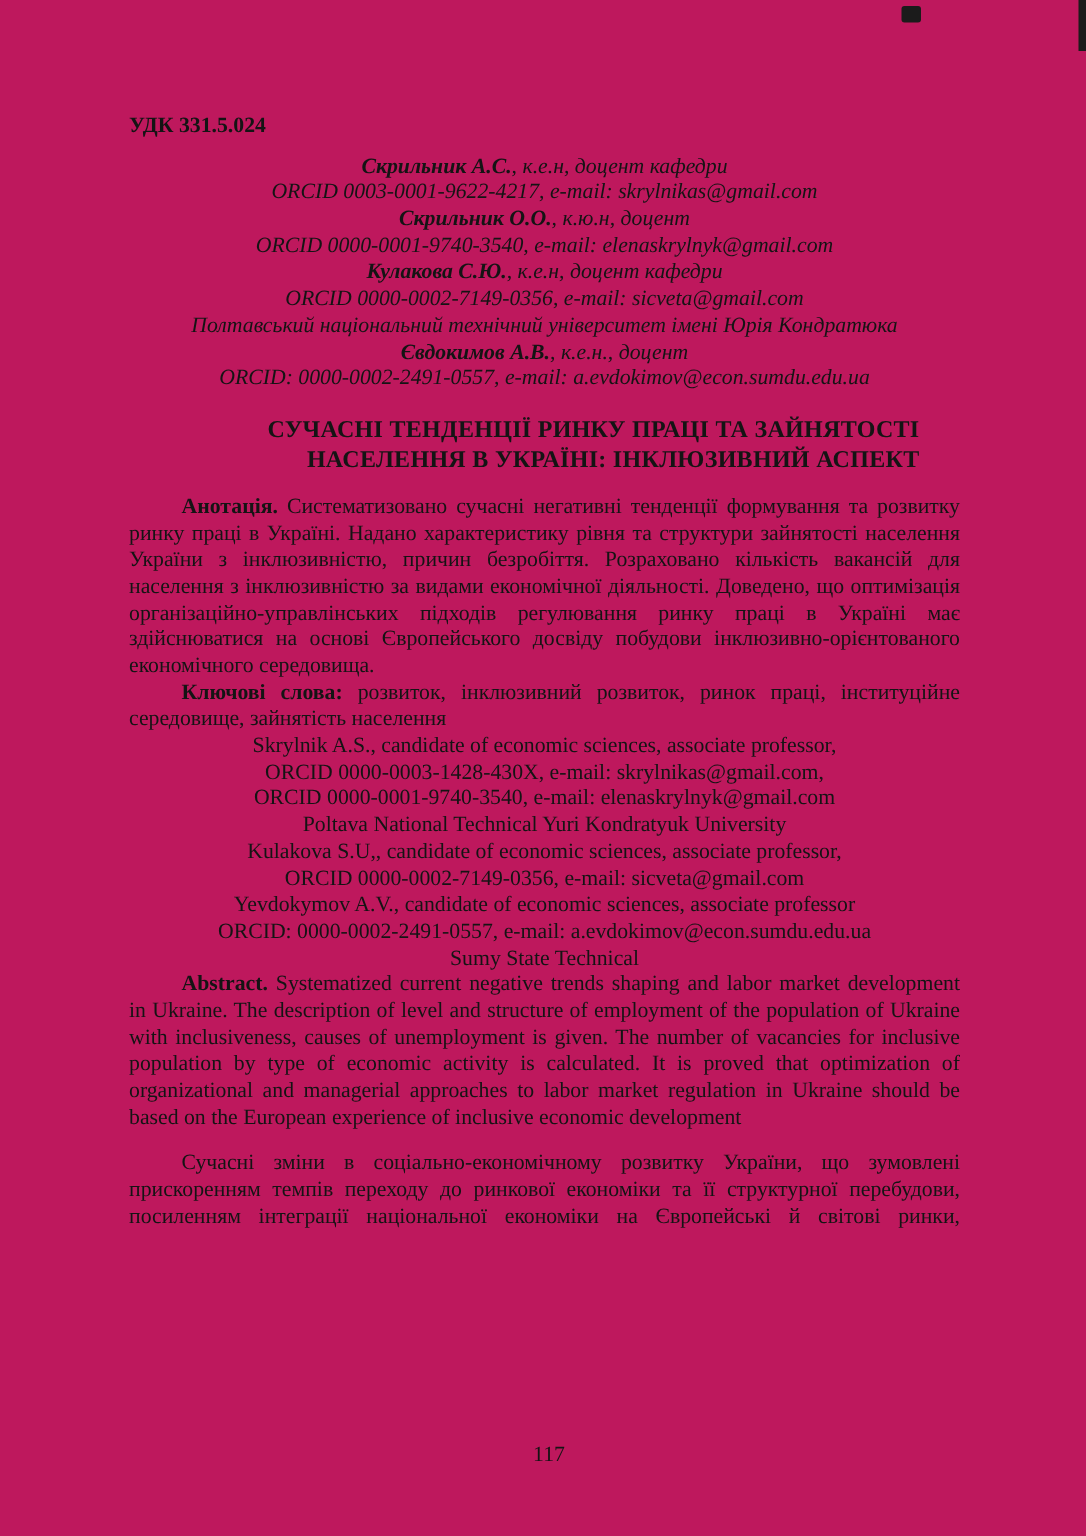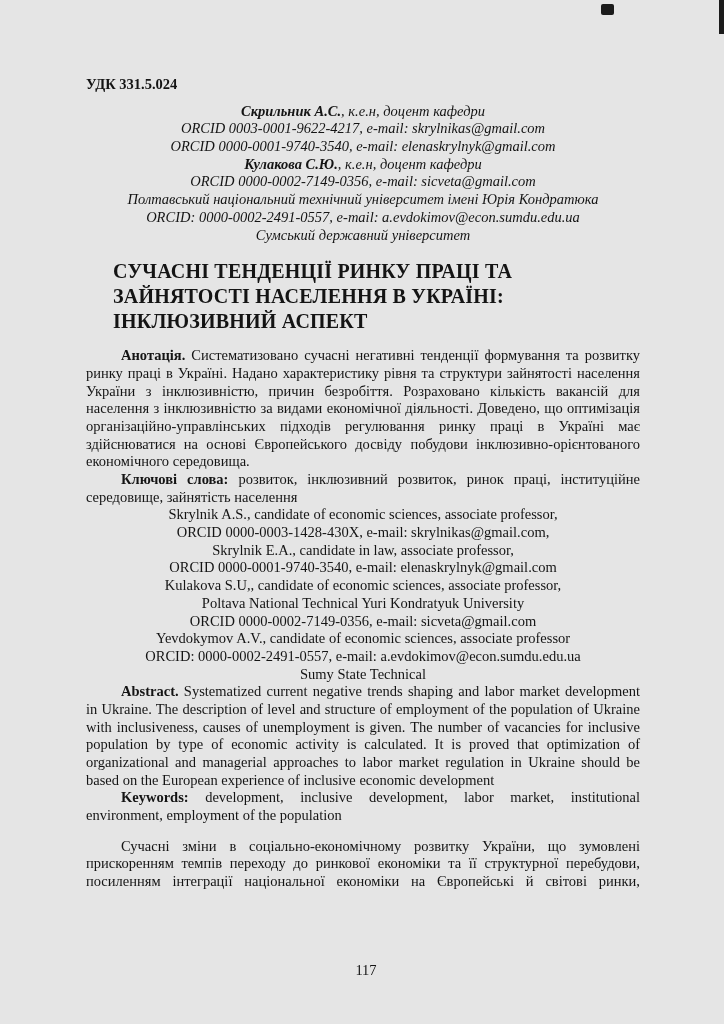--- a/index.html
+++ b/index.html
@@ -2,36 +2,36 @@
 <html><head>
 <meta charset="utf-8">
 <style>
   * { box-sizing: border-box; }
   html, body { margin: 0; padding: 0; background: #ffffff; }
   .page {
     position: relative;
     width: 724px;
     height: 1024px;
     margin: 0 auto;
-    background: #e5e5e5;
+    background: #be185d;
     color: #141414;
     font-family: "Liberation Serif", "DejaVu Serif", serif;
     font-size: 14.5px;
     line-height: 1.22;
     padding: 76px 84px 0 86px;
     overflow: hidden;
   }
   .udc { font-weight: bold; }
   .authors-block { margin-top: 9px; font-style: italic; }
   .author-line { text-align: center; }
   .b { font-weight: bold; }
   .article-title {
     font-weight: bold;
-    text-align: left;
-    font-size: 20px;
+    text-align: right;
+    font-size: 16px;
     line-height: 1.25;
     max-width: 500px;
     margin: 15px auto 13px auto;
     letter-spacing: 0.2px;
   }
   p.abs {
     text-align: justify;
     text-indent: 35px;
     margin: 0;
   }
@@ -61,49 +61,48 @@
 <div class="page">
 
   <div class="artifact artifact-1"></div>
   <div class="artifact artifact-2"></div>
 
   <div class="udc">УДК 331.5.024</div>
 
   <div class="authors-block">
     <div class="author-line"><span class="b">Скрильник А.С.</span><span>, к.е.н, доцент кафедри</span></div>
     <div class="author-line"><span class="b"></span><span>ORCID 0003-0001-9622-4217, e-mail: skrylnikas@gmail.com</span></div>
+    <div class="author-line"><span class="b">Скрильник О.О.</span><span>, к.ю.н, доцент</span></div>
     <div class="author-line"><span class="b"></span><span>ORCID 0000-0001-9740-3540, e-mail: elenaskrylnyk@gmail.com</span></div>
     <div class="author-line"><span class="b">Кулакова С.Ю.</span><span>, к.е.н, доцент кафедри</span></div>
     <div class="author-line"><span class="b"></span><span>ORCID 0000-0002-7149-0356, e-mail: sicveta@gmail.com</span></div>
     <div class="author-line"><span class="b"></span><span>Полтавський національний технічний університет імені Юрія Кондратюка</span></div>
+    <div class="author-line"><span class="b">Євдокимов А.В.</span><span>, к.е.н., доцент</span></div>
     <div class="author-line"><span class="b"></span><span>ORCID: 0000-0002-2491-0557, e-mail: a.evdokimov@econ.sumdu.edu.ua</span></div>
-    <div class="author-line"><span class="b"></span><span>Сумський державний університет</span></div>
   </div>
 
   <h1 class="article-title">СУЧАСНІ ТЕНДЕНЦІЇ РИНКУ ПРАЦІ ТА ЗАЙНЯТОСТІ НАСЕЛЕННЯ В УКРАЇНІ: ІНКЛЮЗИВНИЙ АСПЕКТ</h1>
 
   <p class="abs"><span class="lead">Анотація.</span><span> Систематизовано сучасні негативні тенденції формування та розвитку ринку праці в Україні. Надано характеристику рівня та структури зайнятості населення України з інклюзивністю, причин безробіття. Розраховано кількість вакансій для населення з інклюзивністю за видами економічної діяльності. Доведено, що оптимізація організаційно-управлінських підходів регулювання ринку праці в Україні має здійснюватися на основі Європейського досвіду побудови інклюзивно-орієнтованого економічного середовища.</span></p>
 
   <p class="abs"><span class="lead">Ключові слова:</span><span> розвиток, інклюзивний розвиток, ринок праці, інституційне середовище, зайнятість населення</span></p>
 
   <div class="authors-block-en">
     <div class="author-line">Skrylnik A.S., candidate of economic sciences, associate professor,</div>
     <div class="author-line">ORCID 0000-0003-1428-430X, e-mail: skrylnikas@gmail.com,</div>
-    <div class="author-line">Skrylnik E.A., candidate in law, associate professor,</div>
     <div class="author-line">ORCID 0000-0001-9740-3540, e-mail: elenaskrylnyk@gmail.com</div>
+    <div class="author-line">Poltava National Technical Yuri Kondratyuk University</div>
     <div class="author-line">Kulakova S.U,, candidate of economic sciences, associate professor,</div>
-    <div class="author-line">Poltava National Technical Yuri Kondratyuk University</div>
     <div class="author-line">ORCID 0000-0002-7149-0356, e-mail: sicveta@gmail.com</div>
     <div class="author-line">Yevdokymov A.V., candidate of economic sciences, associate professor</div>
     <div class="author-line">ORCID: 0000-0002-2491-0557, e-mail: a.evdokimov@econ.sumdu.edu.ua</div>
     <div class="author-line">Sumy State Technical</div>
   </div>
 
 
   <p class="abs"><span class="lead">Abstract.</span><span> Systematized current negative trends shaping and labor market development in Ukraine. The description of level and structure of employment of the population of Ukraine with inclusiveness, causes of unemployment is given. The number of vacancies for inclusive population by type of economic activity is calculated. It is proved that optimization of organizational and managerial approaches to labor market regulation in Ukraine should be based on the European experience of inclusive economic development</span></p>
 
-  <p class="abs"><span class="lead">Keywords:</span><span> development, inclusive development, labor market, institutional environment, employment of the population</span></p>
 
   <p class="body-par">Сучасні зміни в соціально-економічному розвитку України, що зумовлені прискоренням темпів переходу до ринкової економіки та її структурної перебудови, посиленням інтеграції національної економіки на Європейські й світові ринки,</p>
 
   <div class="footer">117</div>
 
 </div>
 
 </body></html>

